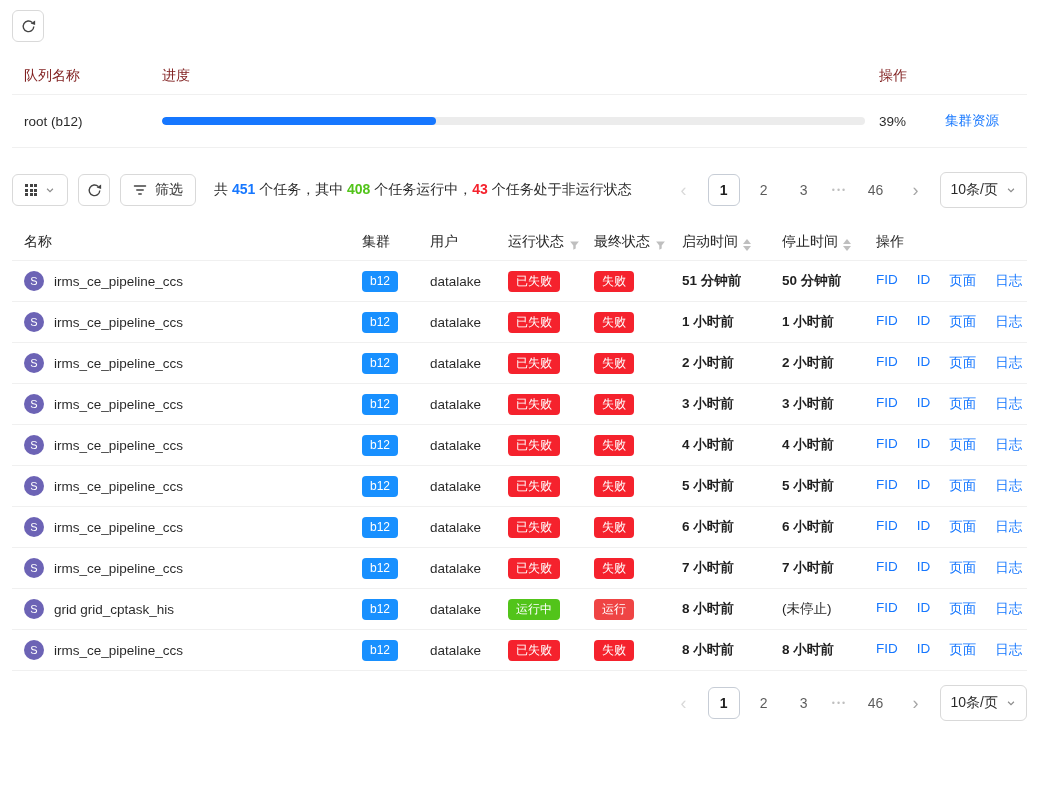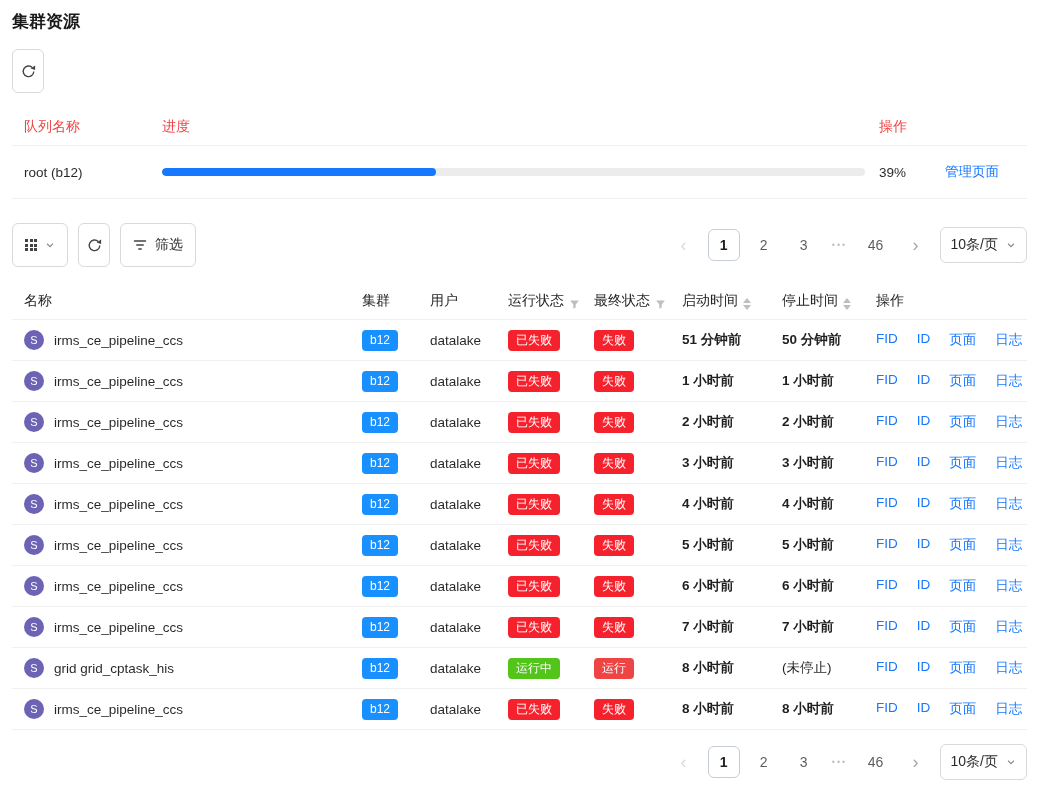--- a/index.html
+++ b/index.html
@@ -8,35 +8,35 @@
     width: 1039px; min-height: 790px;
     font-family: "Liberation Sans", "DejaVu Sans", sans-serif;
     font-size: 14px; color: rgba(0,0,0,.85);
   }
   .page { padding: 10px 12px 12px; }
   h2 { font-size: 17px; font-weight: 700; color: #1a1a1a; margin-bottom: 16px; }
   .sec-tasks { margin-top: 24px; }
 
   .btn-row { margin-bottom: 16px; }
   .icon-btn, .btn {
-    height: 44px; border: 1px solid #d9d9d9; border-radius: 6px; background: #fff;
+    height: 32px; border: 1px solid #d9d9d9; border-radius: 6px; background: #fff;
     display: inline-flex; align-items: center; justify-content: center;
     cursor: pointer; color: rgba(0,0,0,.85); font-size: 14px;
     font-family: inherit;
   }
   .icon-btn { width: 32px; }
   .btn { padding: 0 12px; gap: 8px; }
 
   
   .res-head, .res-row {
     display: grid;
     grid-template-columns: 124px 1fr 52px 70px;
     column-gap: 14px; align-items: center; padding: 0 12px;
   }
-  .res-head { height: 37px; border-bottom: 1px solid #f0f0f0; font-weight: 500; color: #ef4444; }
+  .res-head { height: 37px; border-bottom: 1px solid #f0f0f0; font-weight: 500; color: #7f1d1d; }
   .res-row { height: 53px; border-bottom: 1px solid #f0f0f0; font-size: 13.5px; }
   .progress-track { width: 100%; height: 8px; background: #ececec; border-radius: 4px; overflow: hidden; }
   .progress-fill { height: 100%; border-radius: 4px; }
   .link { color: #1677ff; text-decoration: none; cursor: pointer; font-size: 13.5px; }
 
   
   .toolbar { display: flex; align-items: center; gap: 10px; margin-bottom: 16px; }
   .grid-icon { display: grid; grid-template-columns: repeat(3, 3px); grid-auto-rows: 3px; gap: 1.5px; }
   .grid-icon i { background: #434343; }
   .chev-wrap { display: inline-flex; align-items: center; }
@@ -86,21 +86,20 @@
   .sorter .up { width: 0; height: 0; border-left: 4px solid transparent; border-right: 4px solid transparent; border-bottom: 5px solid #bfbfbf; }
   .sorter .down { width: 0; height: 0; border-left: 4px solid transparent; border-right: 4px solid transparent; border-top: 5px solid #bfbfbf; }
   .funnel { display: inline-flex; cursor: pointer; }
 </style>
 </head>
 <body>
 
 <div class="page">
 
   <section>
-    <h2>集群资源</h2>
 
     <div class="btn-row">
       <button class="icon-btn">
         <span class="chev-wrap">
           <svg width="15" height="15" viewBox="0 0 24 24">
             <path d="M20.49 12A8.5 8.5 0 1 1 18 5.6" fill="none" stroke="#434343" stroke-width="2.2"></path>
             <polygon points="22.6,2.4 22.6,9.6 15.4,7" fill="#434343"></polygon>
           </svg>
         </span>
       </button>
@@ -114,21 +113,21 @@
       </div>
       <div id="res-rows">
           <div class="res-row">
             <div>root (b12)</div>
             <div>
               <div class="progress-track">
                 <div class="progress-fill" style="width: 39%; background: rgb(22, 119, 255);"></div>
               </div>
             </div>
             <div>39%</div>
-            <div><a class="link">管理页面</a></div>
+            <div><a class="link">集群资源</a></div>
           </div>
         </div>
     </div>
   </section>
 
   <section class="sec-tasks">
 
     <div class="toolbar">
       <button class="btn">
         <span class="grid-icon">
@@ -160,20 +159,21 @@
 
       <button class="btn">
         <span class="chev-wrap">
           <svg width="14" height="14" viewBox="0 0 14 14">
               <path d="M1.5 3h11M3.8 7h6.4M5.8 11h2.4" fill="none" stroke="#434343" stroke-width="1.5" stroke-linecap="round"></path>
             </svg>
         </span>
         <span>筛选</span>
       </button>
 
+      <div class="summary" id="task-summary"><span>共 </span><span class="num" style="color: rgb(22, 119, 255);">451</span><span> 个任务，其中 </span><span class="num" style="color: rgb(82, 196, 26);">408</span><span> 个任务运行中，</span><span class="num" style="color: rgb(245, 34, 45);">43</span><span> 个任务处于非运行状态</span></div>
 
       <div class="pager top" id="pager-top">
           <span class="page-btn disabled">‹</span>
           <span class="page-item active">1</span>
           <span class="page-item">2</span>
           <span class="page-item">3</span>
           <span class="page-ellipsis">•••</span>
           <span class="page-item">46</span>
           <span class="page-btn">›</span>
           <span class="size-select">

